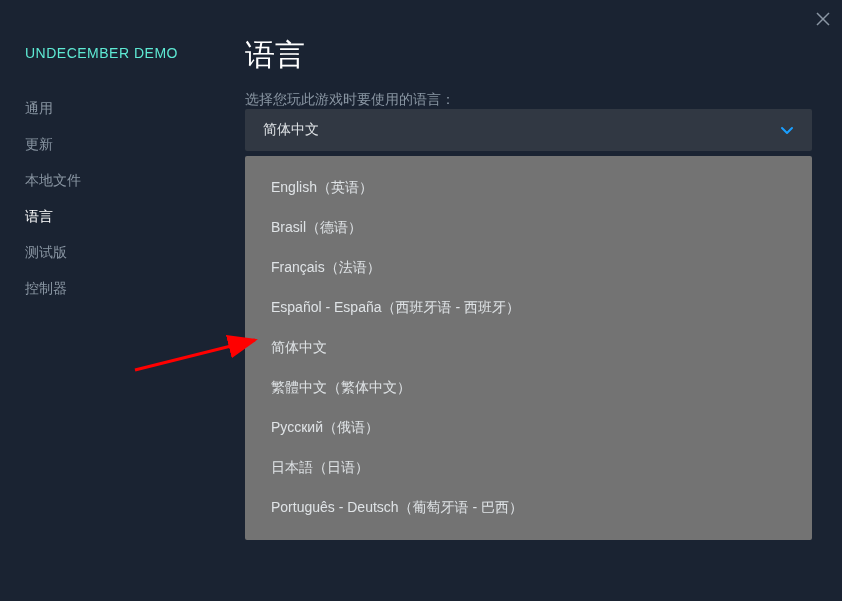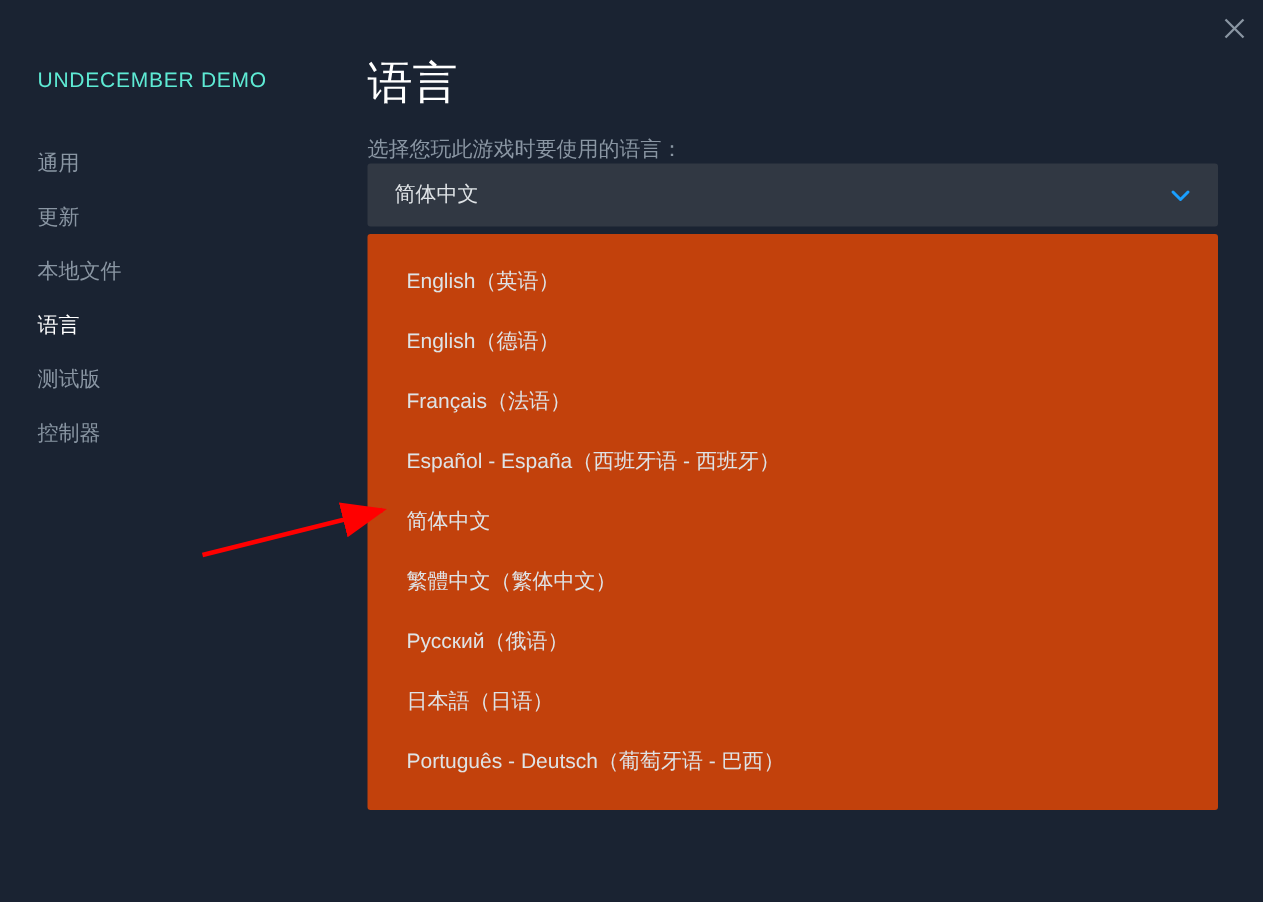--- a/index.html
+++ b/index.html
@@ -81,21 +81,21 @@
       font-size: 14px;
     }
     .chevron-down {
       width: 14px;
       height: 14px;
     }
     .chevron-down svg {
       stroke: #1a9fff;
     }
     .dropdown-panel {
-      background: #c2410c;
+      background: #737373;
       border-radius: 2px;
       padding: 12px 0;
     }
     .dropdown-option {
       color: #dfe3e6;
       font-size: 14px;
       padding: 11px 26px;
       cursor: pointer;
     }
     .red-arrow {
@@ -137,21 +137,21 @@
       <span class="dropdown-selected-text">简体中文</span>
       <span class="chevron-down">
         <svg width="14" height="14" viewBox="0 0 14 14">
           <polyline points="2,5 7,10 12,5" fill="none" stroke-width="2" stroke-linecap="round" stroke-linejoin="round"></polyline>
         </svg>
       </span>
     </div>
 
     <div class="dropdown-panel" id="dropdown-panel">
         <div class="dropdown-option">English（英语）</div>
-        <div class="dropdown-option">English（德语）</div>
+        <div class="dropdown-option">Brasil（德语）</div>
         <div class="dropdown-option">Français（法语）</div>
         <div class="dropdown-option">Español - España（西班牙语 - 西班牙）</div>
         <div class="dropdown-option">简体中文</div>
         <div class="dropdown-option">繁體中文（繁体中文）</div>
         <div class="dropdown-option">Русский（俄语）</div>
         <div class="dropdown-option">日本語（日语）</div>
         <div class="dropdown-option">Português - Deutsch（葡萄牙语 - 巴西）</div>
       </div>
   </div>
 </div>

